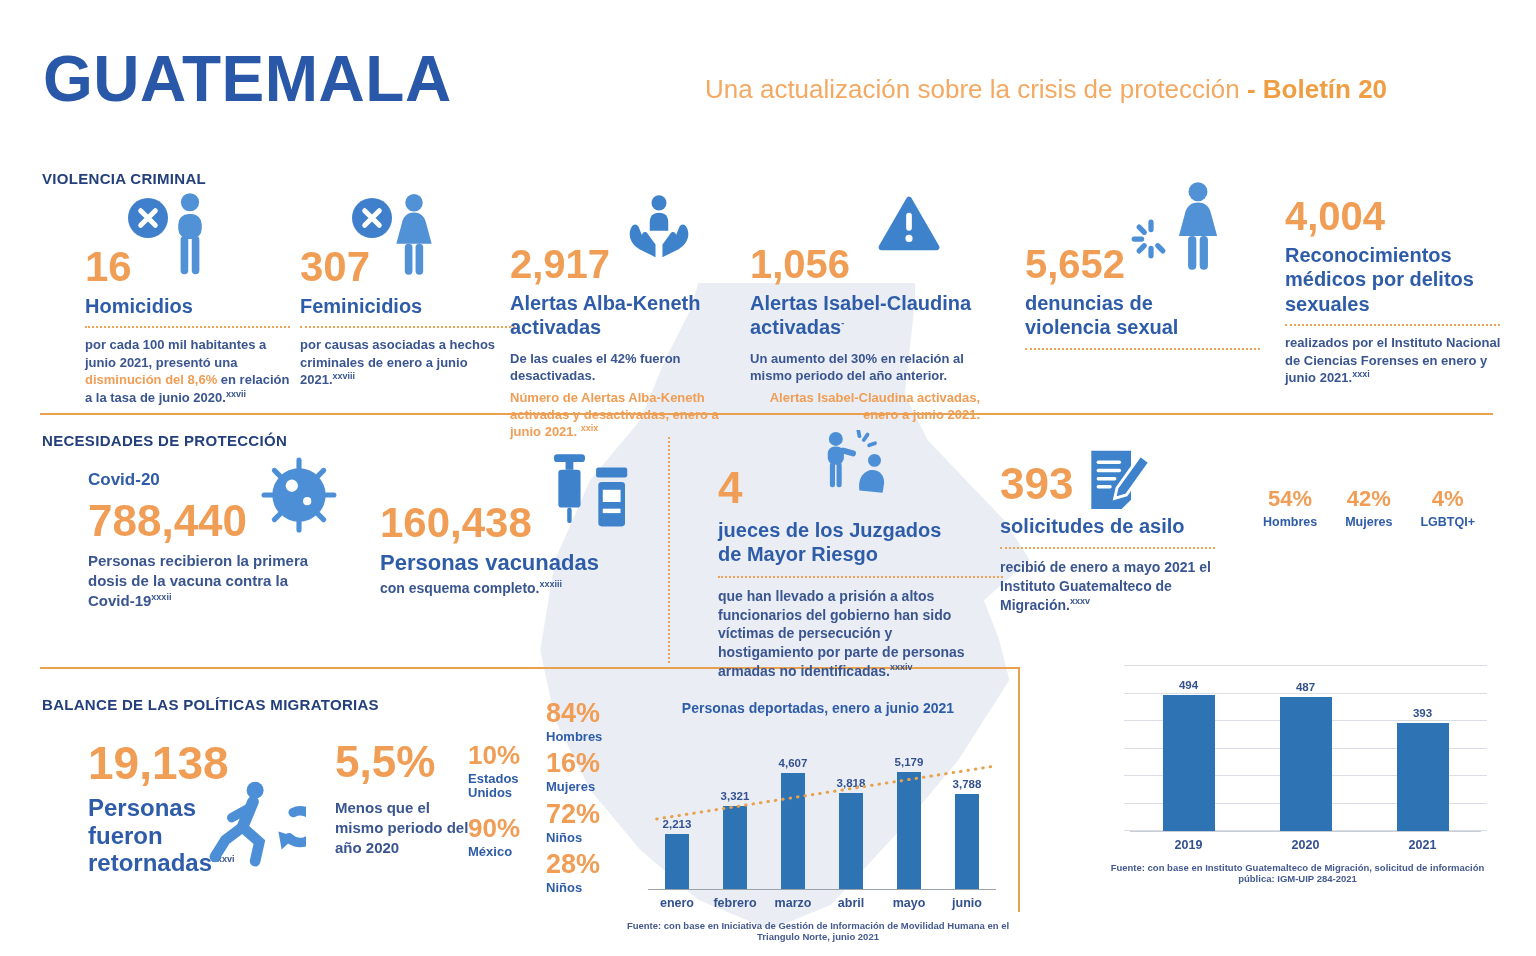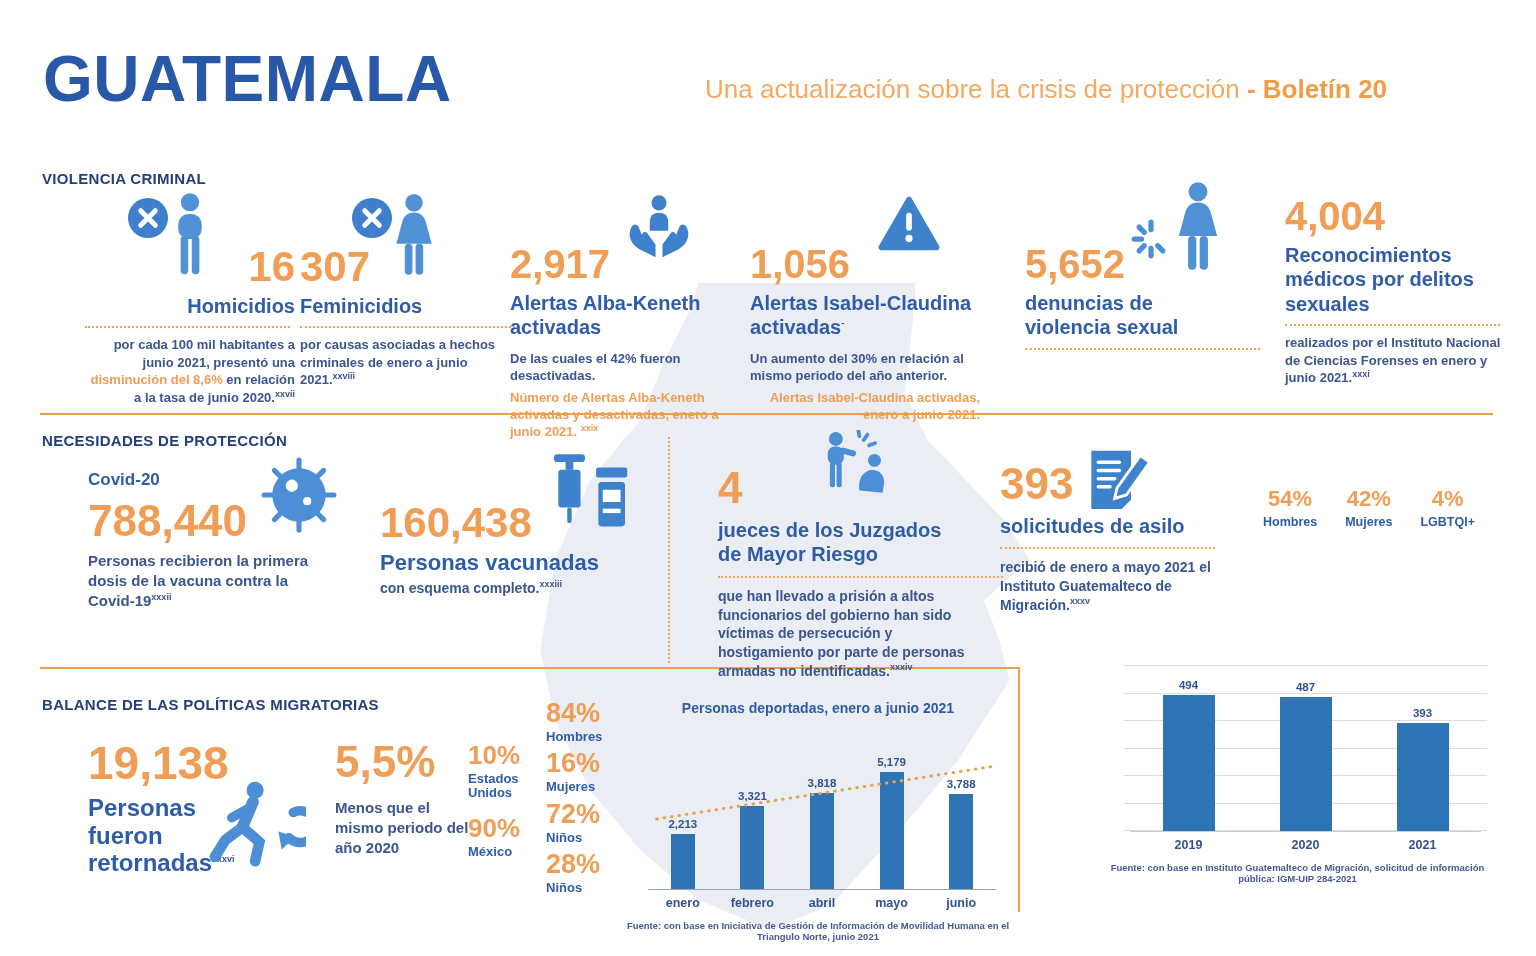--- a/index.html
+++ b/index.html
@@ -51,21 +51,21 @@
 <div id="canvas">
   <div id="map"></div>
 
   <div class="abs z title" style="left:43px;top:42px;">GUATEMALA</div>
   <div class="abs z subtitle" style="left:705px;top:74px;width:760px;">
     <span>Una actualización sobre la crisis de protección </span><b>- Boletín 20</b>
   </div>
 
   <div class="abs z section-h" style="left:42px;top:170px;">VIOLENCIA CRIMINAL</div>
 
-  <div class="abs z" style="left:85px;top:190px;width:210px;text-align:right;">
+  <div class="abs z" style="left:85px;top:190px;width:210px;">
     <span class="icon" style="left:43px;top:8px;">
       <svg viewBox="0 0 24 24" width="40" height="40">
           <circle cx="12" cy="12" r="12" fill="#3F7FCB"></circle>
           <path d="M7.6 7.6 L16.4 16.4 M16.4 7.6 L7.6 16.4" stroke="#fff" stroke-width="3" stroke-linecap="round"></path>
         </svg>
     </span>
     <span class="icon" style="left:83px;top:0;">
       <svg viewBox="0 0 30 60" width="44" height="92" fill="#5191D6">
           <circle cx="15" cy="7" r="6.2"></circle>
           <rect x="7" y="15" width="16" height="17" rx="7"></rect>
@@ -337,20 +337,25 @@
           <div class="bar-val">2,213</div>
           <div class="bar" style="height: 55.5px;"></div>
           <div class="bar-cat">enero</div>
         </div>
         <div class="bar-col">
           <div class="bar-val">3,321</div>
           <div class="bar" style="height: 83.3px;"></div>
           <div class="bar-cat">febrero</div>
         </div>
         <div class="bar-col">
+          <div class="bar-val">4,607</div>
+          <div class="bar" style="height: 115.6px;"></div>
+          <div class="bar-cat">marzo</div>
+        </div>
+        <div class="bar-col">
           <div class="bar-val">3,818</div>
           <div class="bar" style="height: 95.8px;"></div>
           <div class="bar-cat">abril</div>
         </div>
         <div class="bar-col">
           <div class="bar-val">5,179</div>
           <div class="bar" style="height: 130px;"></div>
           <div class="bar-cat">mayo</div>
         </div>
         <div class="bar-col">

